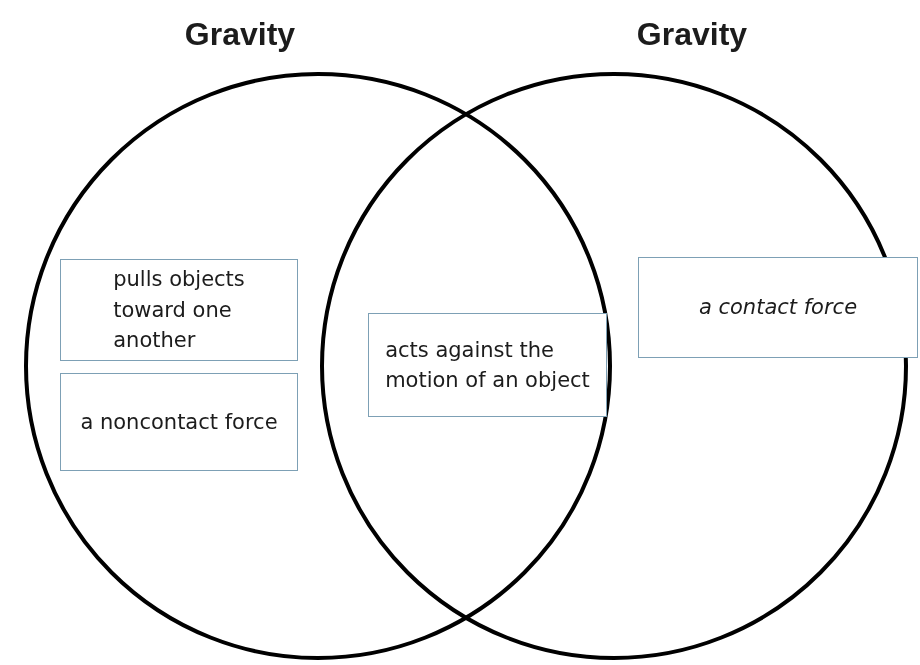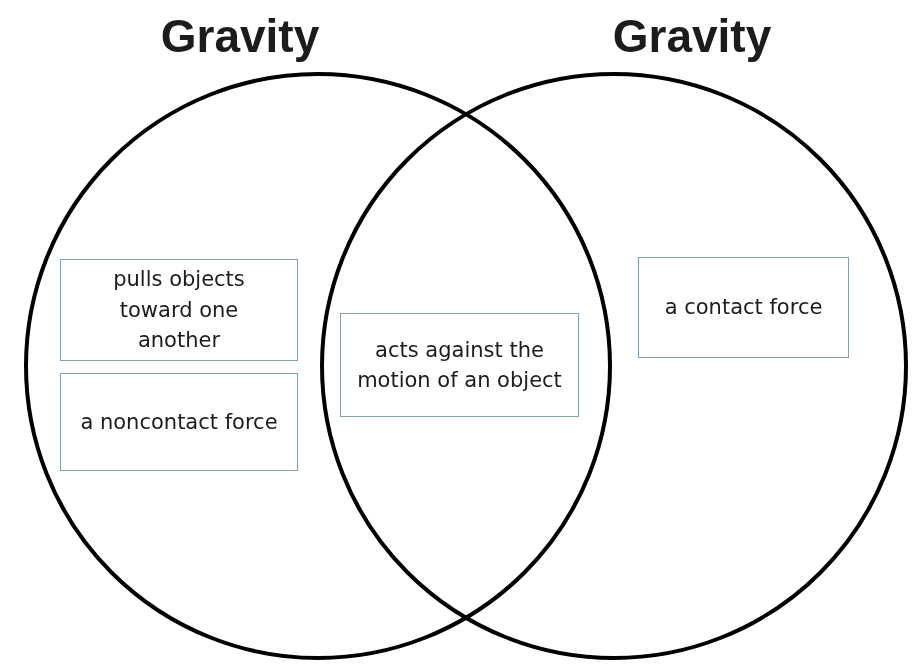--- a/index.html
+++ b/index.html
@@ -23,51 +23,51 @@
     left: 0; top: 0;
     width: 920px; height: 665px;
   }
   .venn-circle {
     fill: none;
     stroke: var(--circle-stroke);
     stroke-width: 4;
   }
   .heading {
     position: absolute;
-    top: 11px;
+    top: 17px;
     transform: translateX(-50%);
     font-family: "Liberation Sans", sans-serif;
     font-weight: bold;
-    font-size: 46px;
+    font-size: 32px;
     line-height: 1.1;
     color: var(--text-color);
     white-space: nowrap;
   }
   .card {
     position: absolute;
     background: #ffffff;
     border: 1.5px solid var(--box-border);
     display: flex;
     align-items: center;
     justify-content: center;
-    text-align: center;
+    text-align: left;
   }
   .card-text {
     display: block;
     white-space: pre-line;
     font-size: 21px;
     line-height: 1.45;
     color: var(--text-color);
     padding: 0 4px;
   }
   
   .card-gravity-1  { left: 60px;  top: 259px; width: 238px; height: 102px; }
   .card-gravity-2  { left: 60px;  top: 373px; width: 238px; height: 98px;  }
-  .card-both-1     { left: 340px; top: 313px; width: 239px; height: 104px; }
-  .card-friction-1 { left: 638px; top: 257px; width: 211px; height: 101px; }
+  .card-both-1     { left: 368px; top: 313px; width: 239px; height: 104px; }
+  .card-friction-1 { left: 638px; top: 257px; width: 280px; height: 101px; font-style: italic; }
   .card-friction-2 { left: 638px; top: 373px; width: 239px; height: 100px; }
   .heading-gravity  { left: 240px; }
   .heading-both     { left: 465px; }
   .heading-friction { left: 692px; }
 </style>
 </head>
 <body>
 
 <div class="canvas">
 

